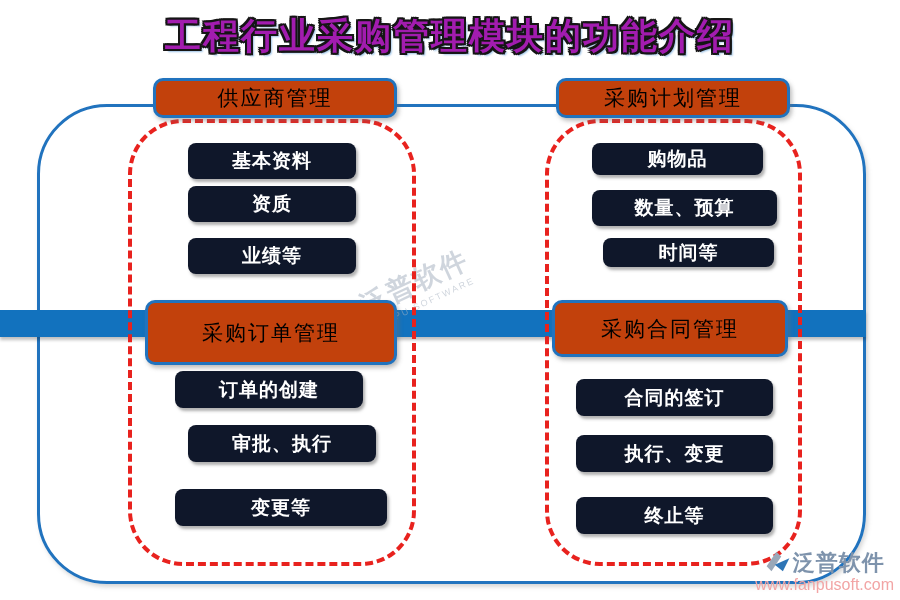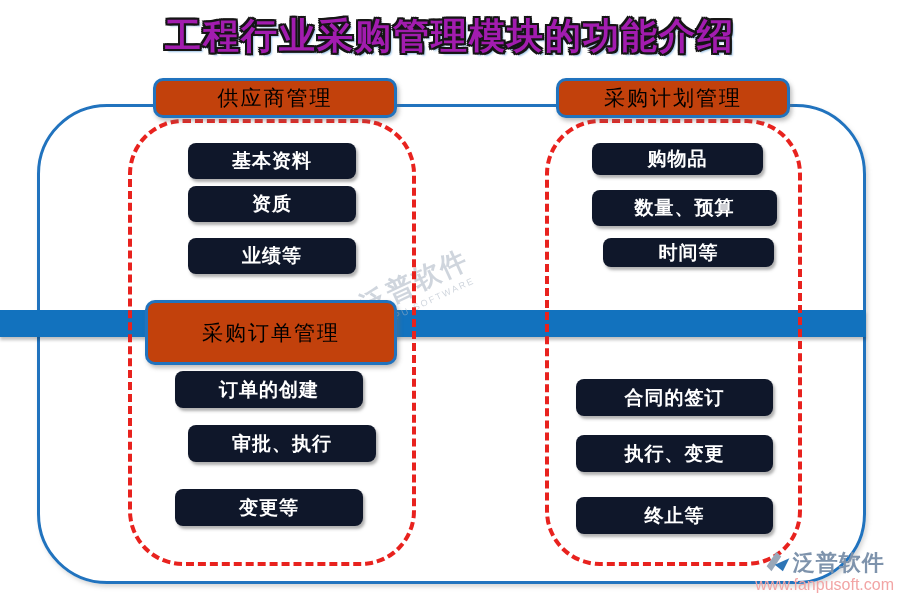--- a/index.html
+++ b/index.html
@@ -48,21 +48,21 @@
     box-shadow:2px 3px 3px rgba(100,100,100,0.5);
   }
   .b00 { left:188px; top:143px; width:168px; height:36px; }
   .b01 { left:188px; top:186px; width:168px; height:36px; }
   .b02 { left:188px; top:238px; width:168px; height:36px; }
   .b10 { left:592px; top:143px; width:171px; height:32px; }
   .b11 { left:592px; top:190px; width:185px; height:36px; }
   .b12 { left:592px; top:238px; width:171px; height:29px;margin-left:11px; }
   .b20 { left:175px; top:371px; width:188px; height:37px;font-family:Liberation Mono, monospace; }
   .b21 { left:188px; top:425px; width:188px; height:37px; }
-  .b22 { left:175px; top:489px; width:188px; height:37px; }
+  .b22 { left:175px; top:489px; width:212px; height:37px; }
   .b30 { left:576px; top:371px; width:197px; height:37px;margin-top:8px; }
   .b31 { left:576px; top:435px; width:197px; height:37px; }
   .b32 { left:576px; top:497px; width:197px; height:37px; }
   
   .wm-center {
     position:absolute; left:322px; top:272px; z-index:3; opacity:0.55;
     transform:rotate(-25deg); display:flex; align-items:center; gap:4px;
     color:#A9B4C2; pointer-events:none;
   }
   .wm-center .wm-text { display:flex; flex-direction:column; align-items:center; }
@@ -102,20 +102,21 @@
       <span class="wm-latin">FANPU SOFTWARE</span>
     </span>
   </div>
 
   <div class="dashed dash-left"></div>
   <div class="dashed dash-right"></div>
 
   <div class="hdr h0">供应商管理</div>
   <div class="hdr h1">采购计划管理</div>
   <div class="hdr h2">采购订单管理</div>
+  <div class="hdr h3">采购合同管理</div>
 
   <div class="btn b00">基本资料</div>
   <div class="btn b01">资质</div>
   <div class="btn b02">业绩等</div>
 
   <div class="btn b10">购物品</div>
   <div class="btn b11">数量、预算</div>
   <div class="btn b12">时间等</div>
 
   <div class="btn b20">订单的创建</div>

